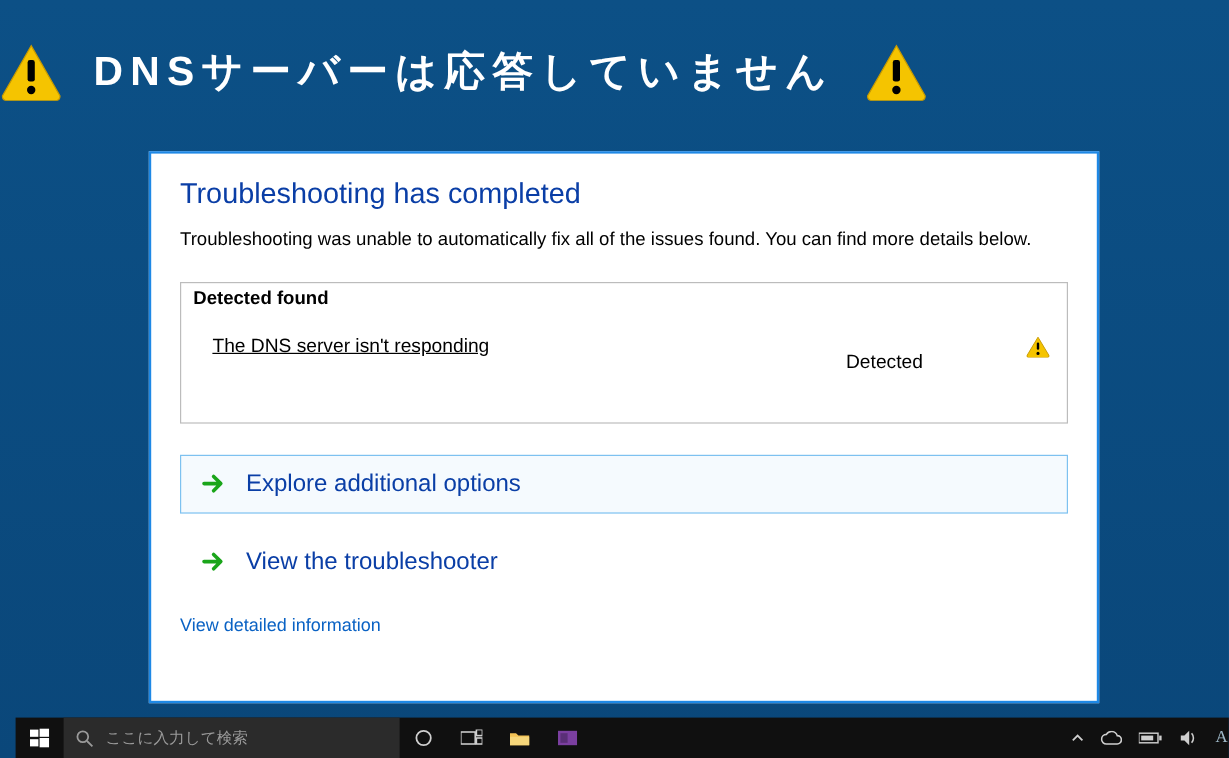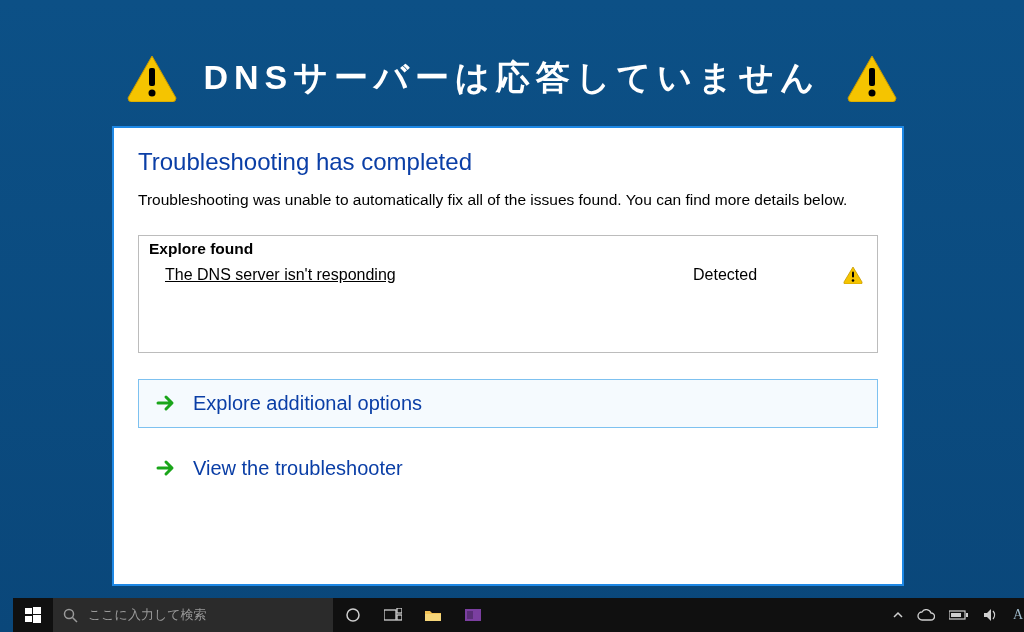--- a/index.html
+++ b/index.html
@@ -15,36 +15,35 @@
     position: relative;
     width: 1024px;
     height: 632px;
     background: linear-gradient(180deg, #0c5086 0%, #0a477a 100%);
   }
 
   
   .hero {
     display: flex;
     align-items: center;
-    justify-content: center;
     gap: 26px;
-    padding-top: 54px;
+    padding-top: 36px;
   }
   .hero-text {
     color: #ffffff;
     font-size: 34px;
     font-weight: 700;
     letter-spacing: 6px;
   }
   .big-warn svg { display:block; }
 
   
   .dialog {
     position: absolute;
-    left: 112px;
+    left: 124px;
     top: 126px;
     width: 792px;
     height: 460px;
     background: #ffffff;
     border: 2px solid #1e88e5;
     box-sizing: border-box;
     padding: 18px 24px 14px 24px;
   }
   .dlg-title {
     color: #0a3ea6;
@@ -70,21 +69,21 @@
     font-size: 15.5px;
     padding: 4px 10px 2px 10px;
   }
   .problem-row {
     display: flex;
     align-items: center;
     padding: 6px 14px 0 26px;
     font-size: 16px;
   }
   .problem-name { flex: 1; text-decoration: underline; }
-  .problem-status { width: 150px; }
+  .problem-status { width: 150px; margin-top: 28px; }
   .problem-icon { display:flex; align-items:center; }
 
   .option-row {
     display: flex;
     align-items: center;
     gap: 16px;
     padding: 12px 16px;
     font-size: 20px;
     color: #0a3ea6;
     cursor: pointer;
@@ -169,21 +168,21 @@
         <circle cx="26" cy="39" r="3.5" fill="#000"></circle>
       </svg>
     </span>
   </div>
 
   <div class="dialog">
     <div class="dlg-title">Troubleshooting has completed</div>
     <div class="dlg-subtitle">Troubleshooting was unable to automatically fix all of the issues found. You can find more details below.</div>
 
     <div class="problems-box">
-      <div class="problems-header">Explore found</div>
+      <div class="problems-header">Detected found</div>
       <div class="problem-row">
         <div class="problem-name">The DNS server isn't responding</div>
         <div class="problem-status">Detected</div>
         <div class="problem-icon ic">
           <svg width="20" height="18" viewBox="0 0 20 18">
             <path d="M10 1 L19 16 A1.5 1.5 0 0 1 17.7 18 L2.3 18 A1.5 1.5 0 0 1 1 16 Z" fill="#f5c400" stroke="#c79a00" stroke-width="0.8"></path>
             <rect x="9" y="5.5" width="2" height="6" rx="1" fill="#000"></rect>
             <circle cx="10" cy="14.5" r="1.3" fill="#000"></circle>
           </svg>
         </div>
@@ -201,20 +200,21 @@
 
     <div class="option-row">
       <span class="arrow-ic ic">
         <svg width="22" height="22" viewBox="0 0 22 22">
           <path d="M3 11 H15 M11 5 L17 11 L11 17" stroke="#1aa51a" stroke-width="3" fill="none" stroke-linecap="round" stroke-linejoin="round"></path>
         </svg>
       </span>
       <span>View the troubleshooter</span>
     </div>
 
+    <div class="detail-link">View detailed information</div>
   </div>
 
   <div class="taskbar">
     <div class="tb-start">
       <span class="ic">
         <svg width="16" height="16" viewBox="0 0 16 16">
           <rect x="0" y="1" width="7" height="6" fill="#ffffff"></rect>
           <rect x="8" y="0" width="8" height="7" fill="#ffffff"></rect>
           <rect x="0" y="9" width="7" height="6" fill="#ffffff"></rect>
           <rect x="8" y="8" width="8" height="8" fill="#ffffff"></rect>

